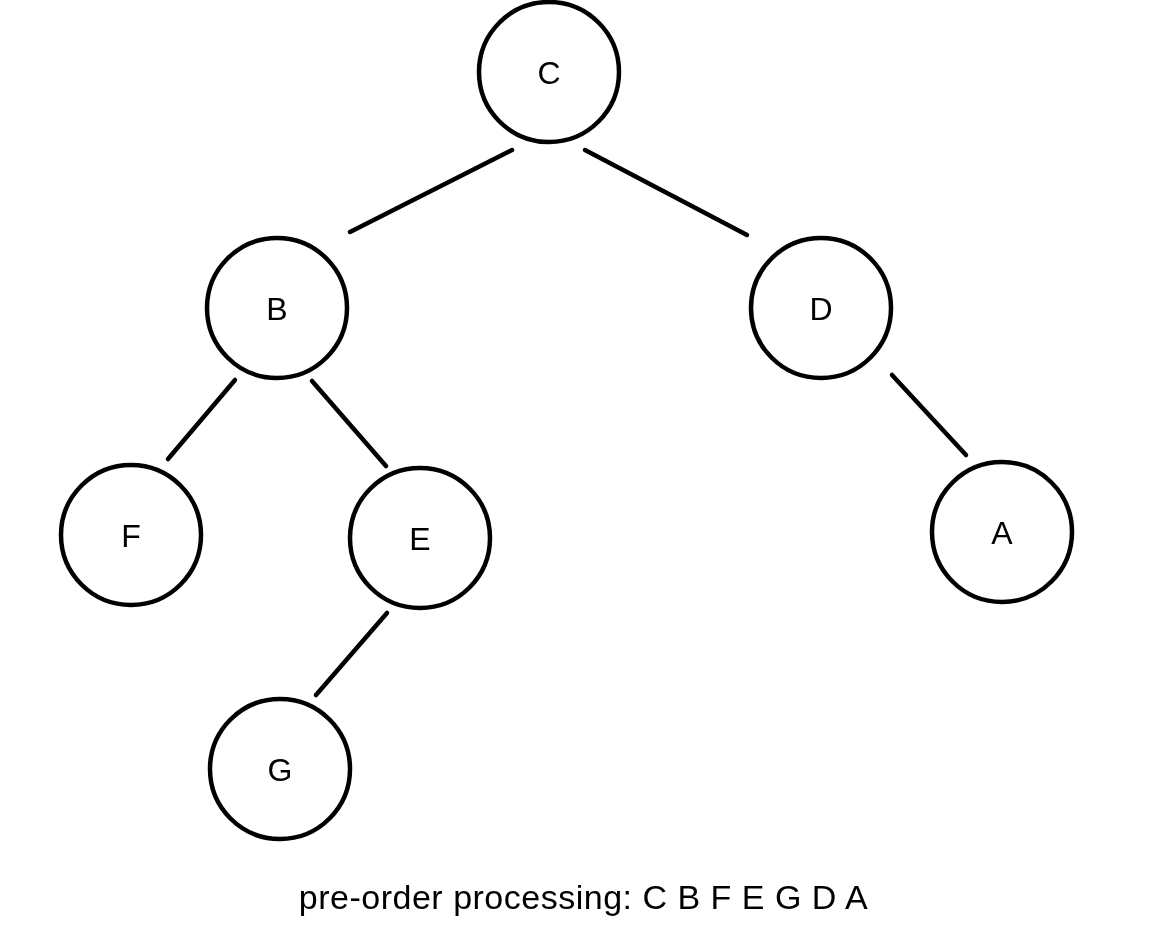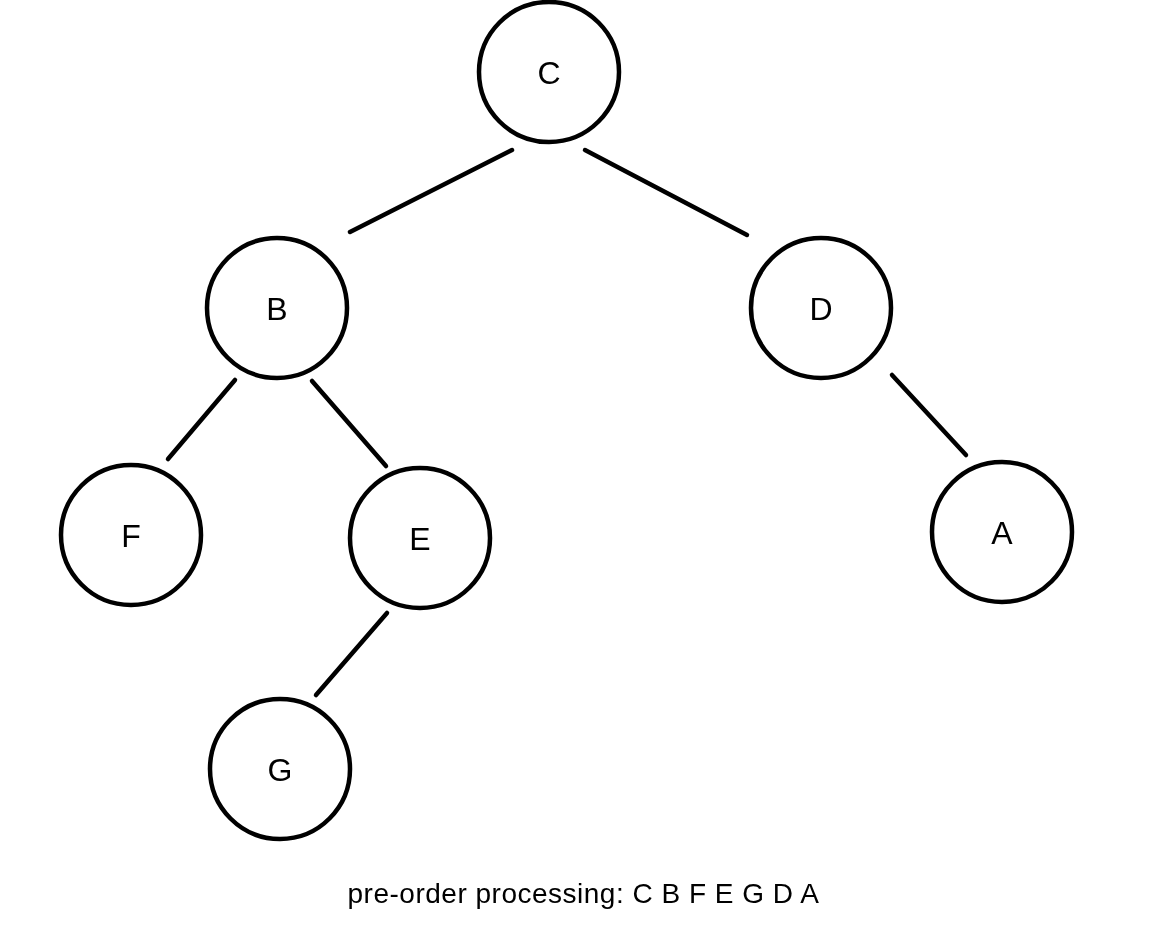--- a/index.html
+++ b/index.html
@@ -35,21 +35,21 @@
     font-size: 32px;
     fill: #000000;
     text-anchor: middle;
   }
   .caption {
     position: absolute;
     left: 0;
     top: 878px;
     width: 100%;
     text-align: center;
-    font-size: 28px;
+    font-size: 34px;
     color: #000000;
     letter-spacing: 0.5px;
   }
 </style>
 </head>
 <body>
 
 <div class="canvas">
 
   <svg class="tree-svg" width="1167" height="933" viewBox="0 0 1167 933">

